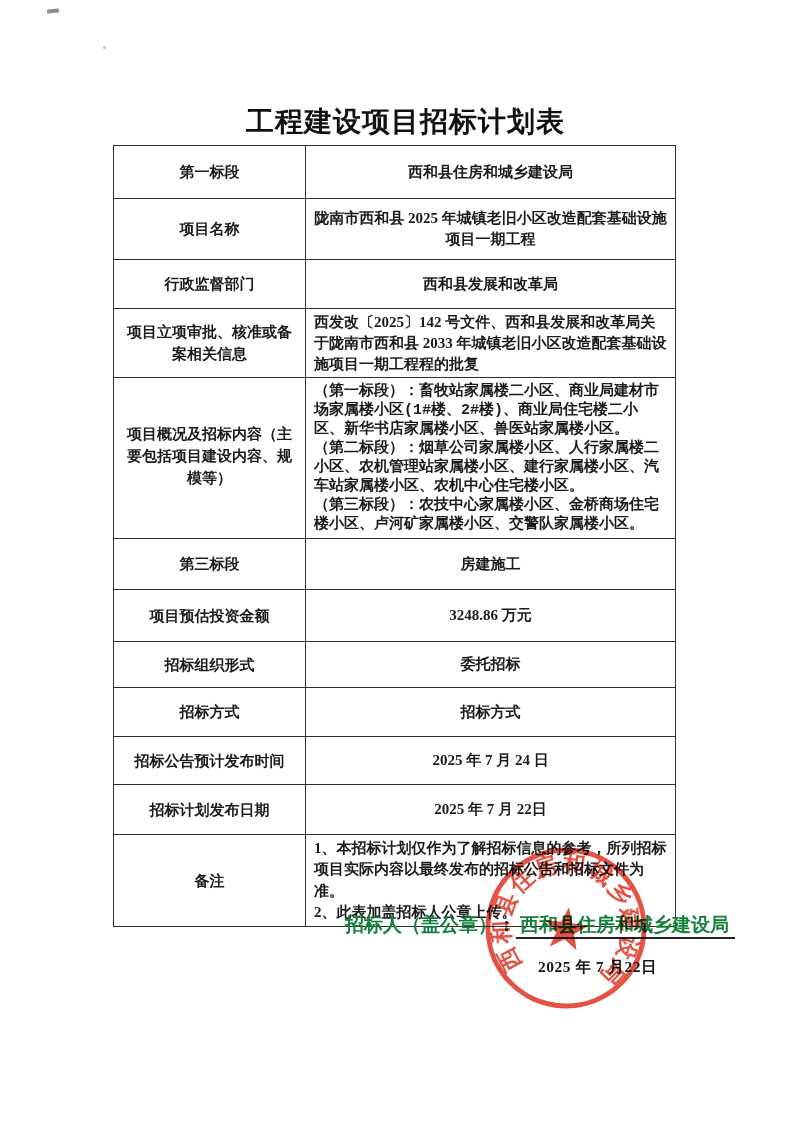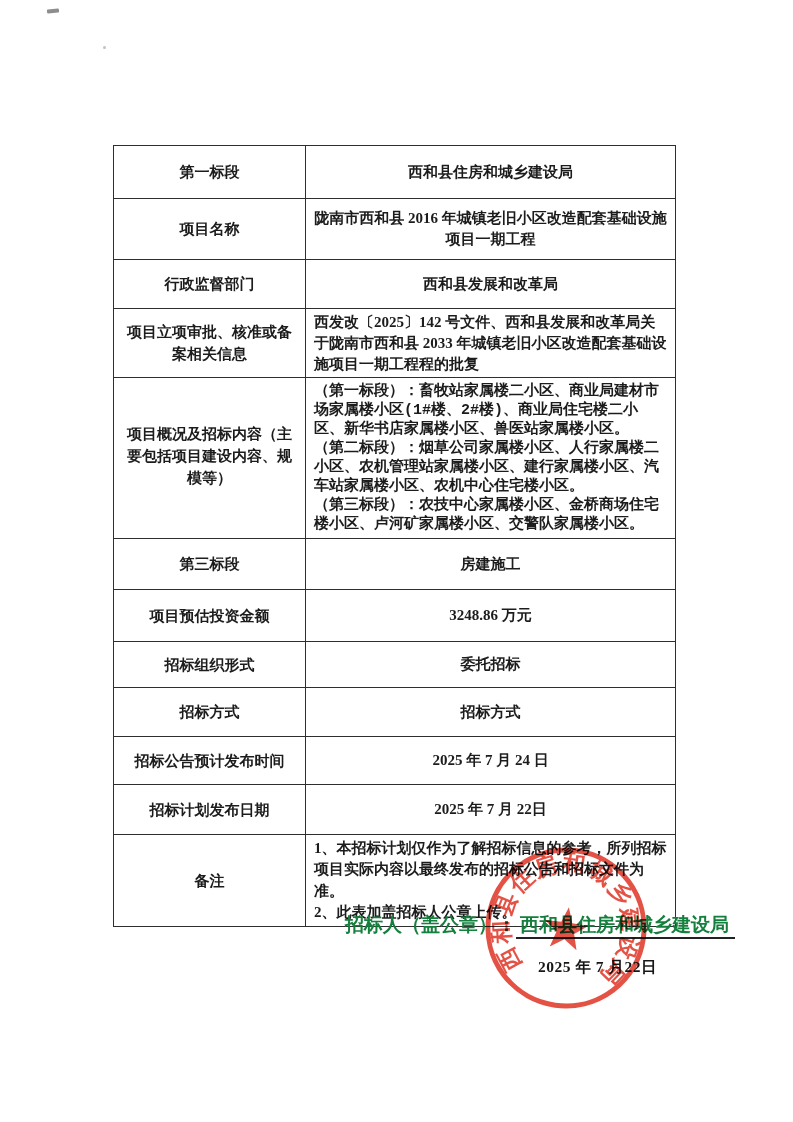--- a/index.html
+++ b/index.html
@@ -96,34 +96,35 @@
   }
 </style>
 </head>
 <body>
 
 <div class="page">
 
   <div class="artifact a1"></div>
   <div class="artifact a2"></div>
 
+  <h1 class="title">工程建设项目招标计划表</h1>
 
   <table class="doc-table">
     <colgroup>
         <col class="c1">
         <col class="c2">
       </colgroup>
     <tbody>
       <tr class="r1">
         <td class="lc">第一标段</td>
         <td class="vc">西和县住房和城乡建设局</td>
       </tr>
       <tr class="r2">
         <td class="lc">项目名称</td>
-        <td class="vc">陇南市西和县 2016 年城镇老旧小区改造配套基础设施项目一期工程</td>
+        <td class="vc">陇南市西和县 2025 年城镇老旧小区改造配套基础设施项目一期工程</td>
       </tr>
       <tr class="r3">
         <td class="lc">行政监督部门</td>
         <td class="vc">西和县发展和改革局</td>
       </tr>
       <tr class="r4">
         <td class="lc">项目立项审批、核准或备案相关信息</td>
         <td class="vc left">西发改〔2025〕142 号文件、西和县发展和改革局关于陇南市西和县 2033 年城镇老旧小区改造配套基础设施项目一期工程程的批复</td>
       </tr>
       <tr class="r5">

